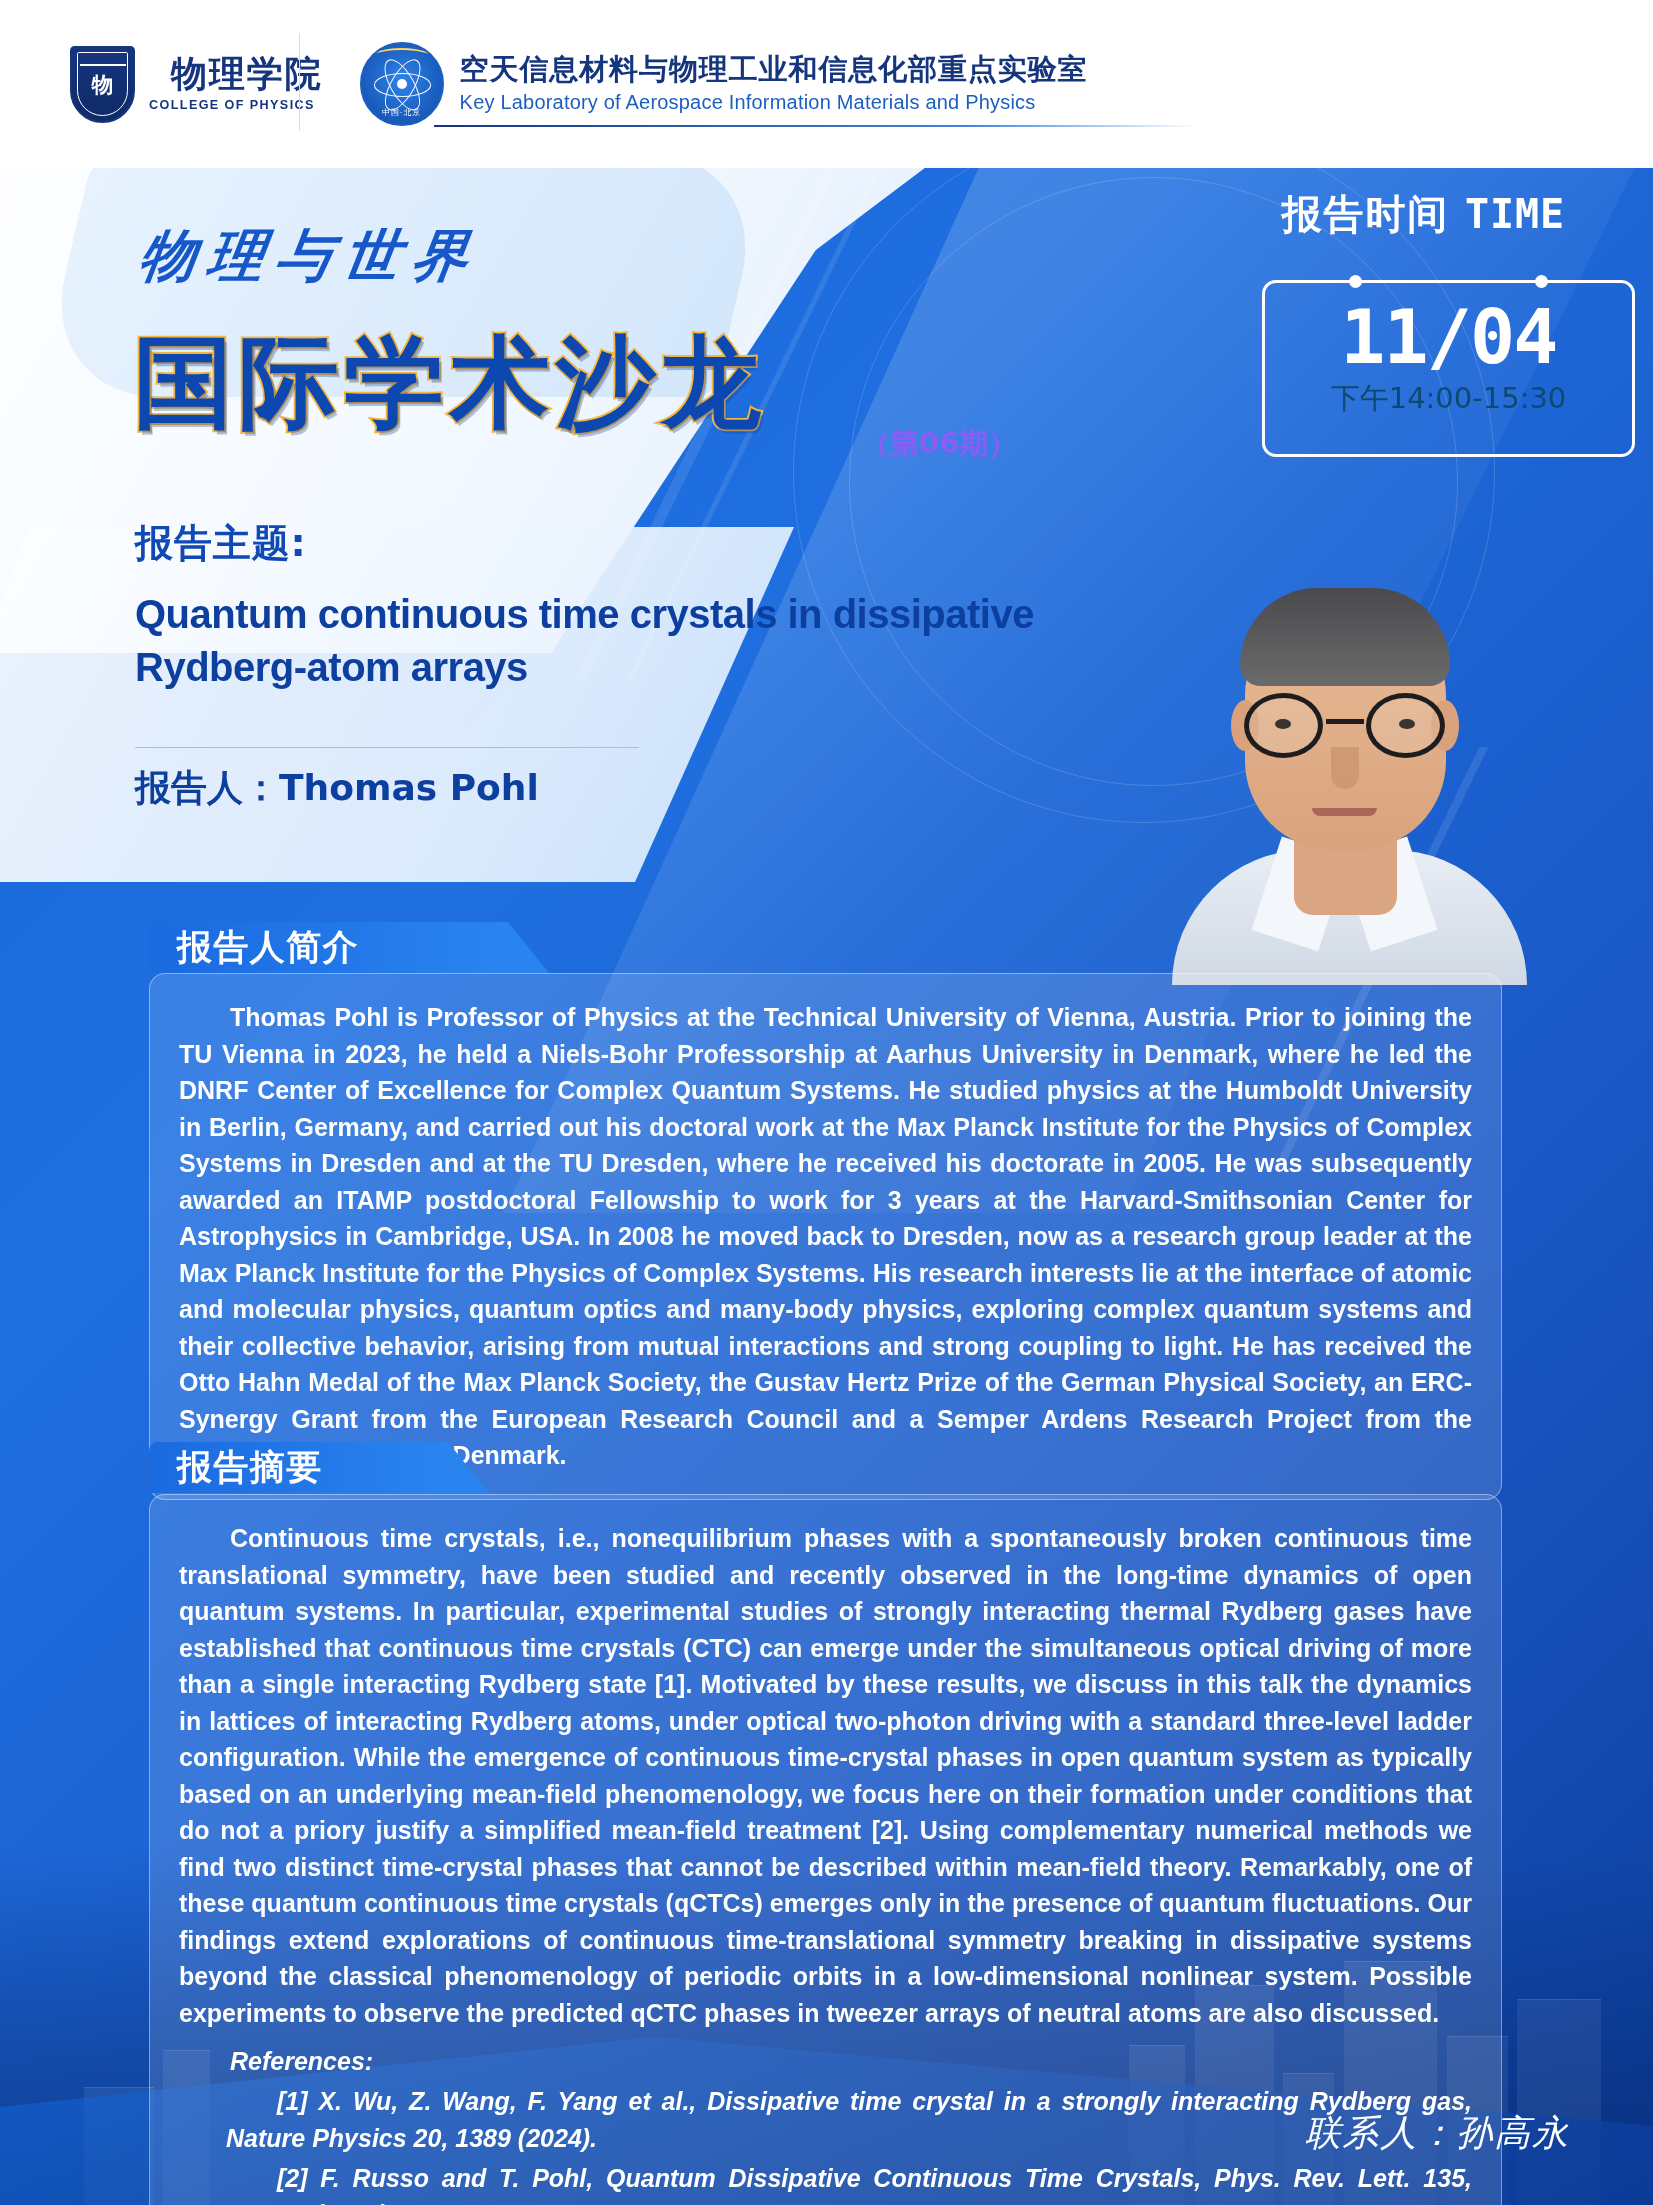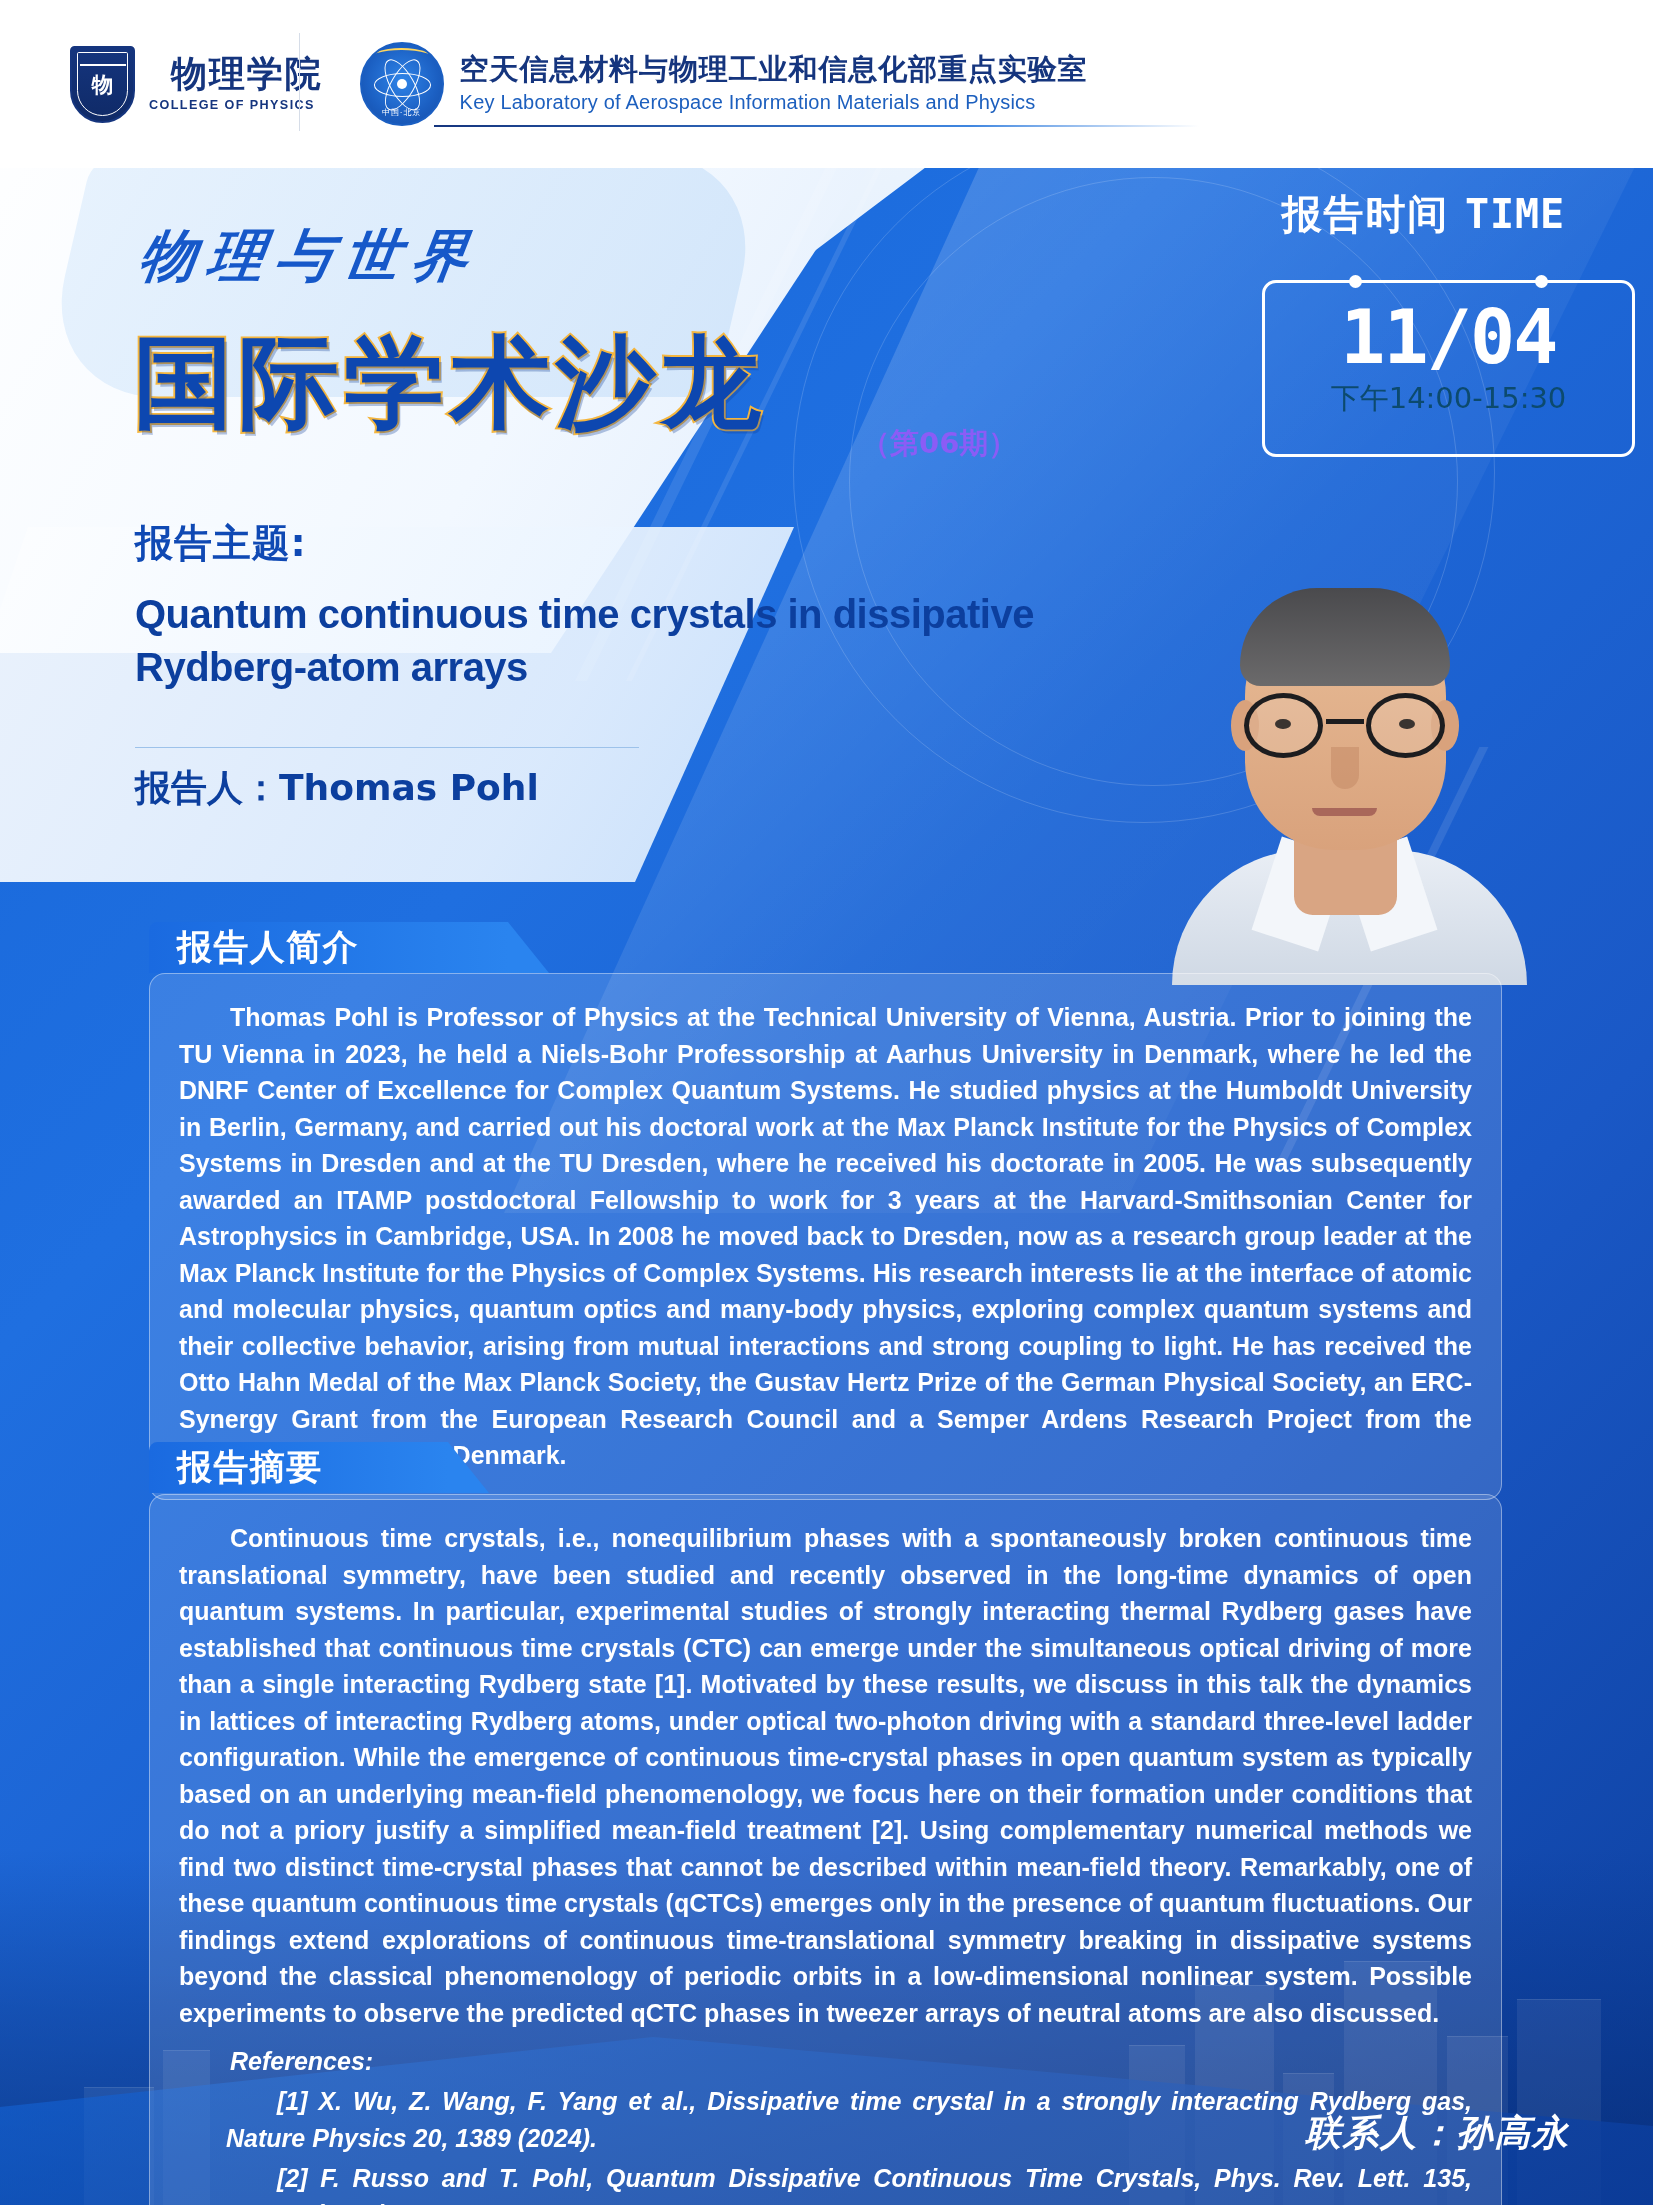--- a/index.html
+++ b/index.html
@@ -492,21 +492,21 @@
     text-indent: 51px;
     margin-top: 3.7px;
     margin-left: 47px;
   }
 
   
   .contact {
     position: absolute;
     right: 84px; bottom: 47px;
     font-size: 36px;
-    font-weight: bold;
+    font-weight: normal;
     color: #ffffff;
     font-family: "DejaVu Sans", sans-serif;
     letter-spacing: 1.9px;
     font-style: italic;
   }
 </style>
 </head>
 <body>
 
 <div id="poster">

